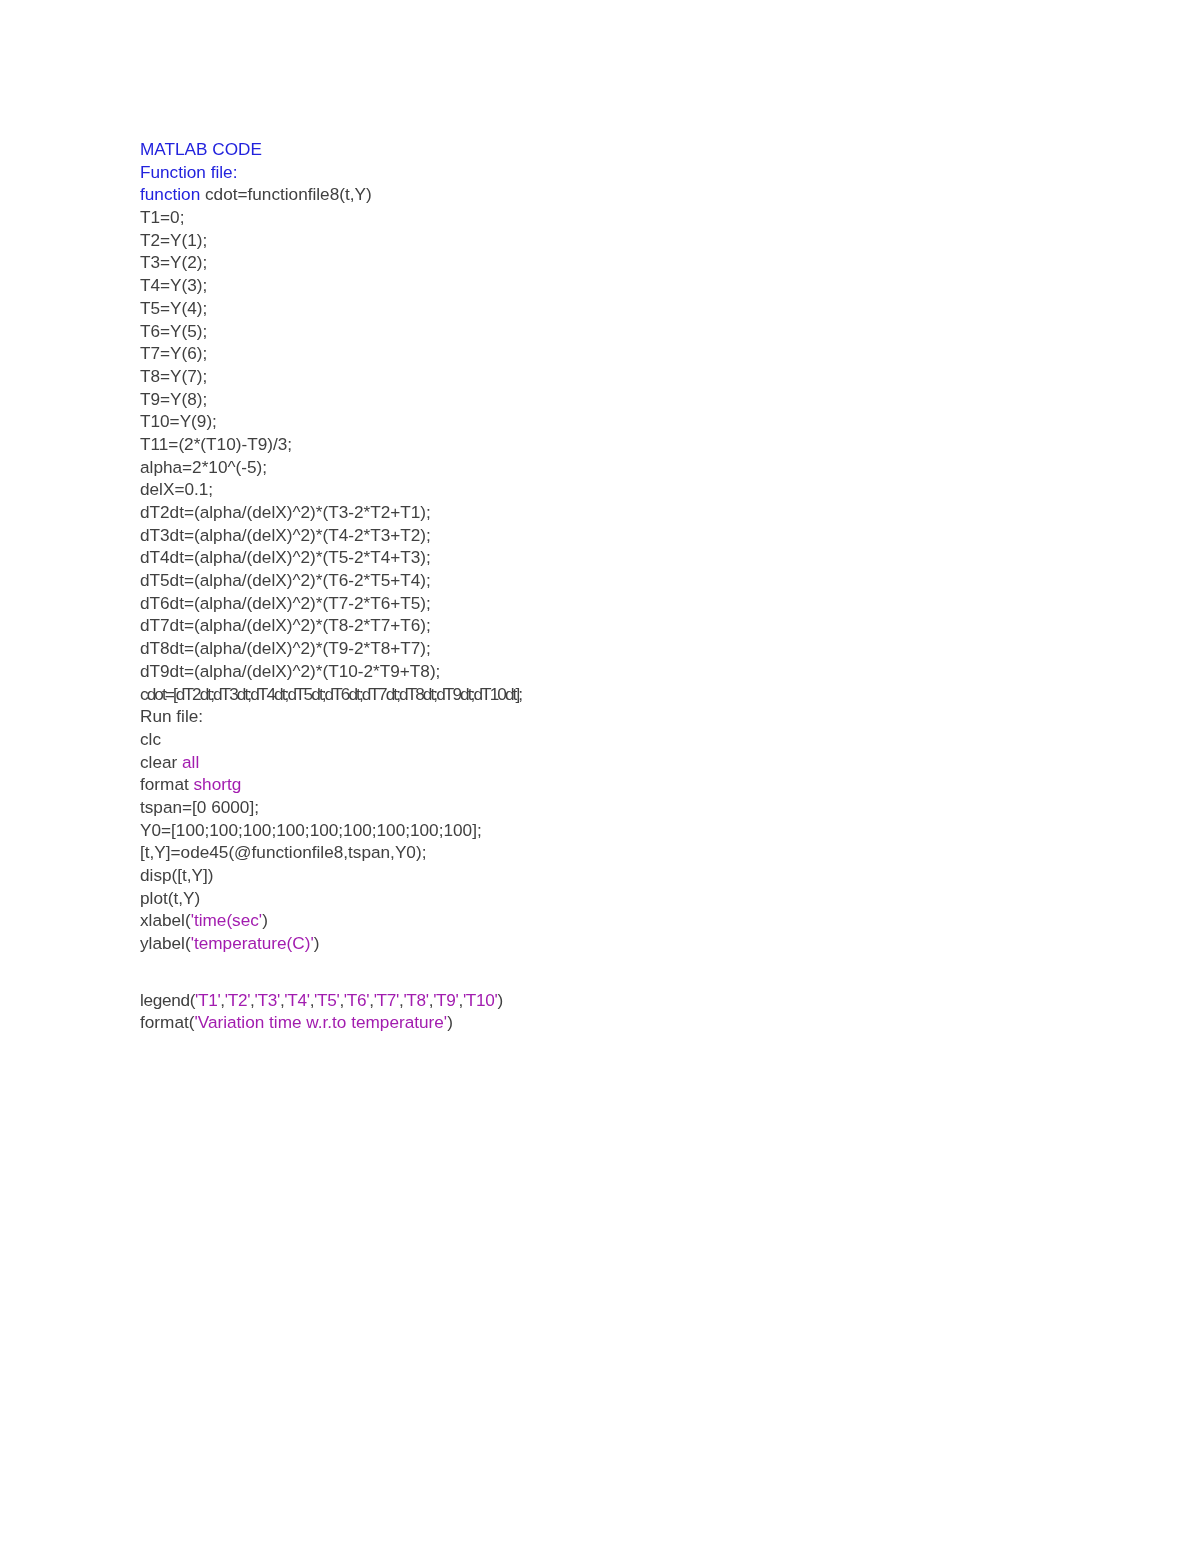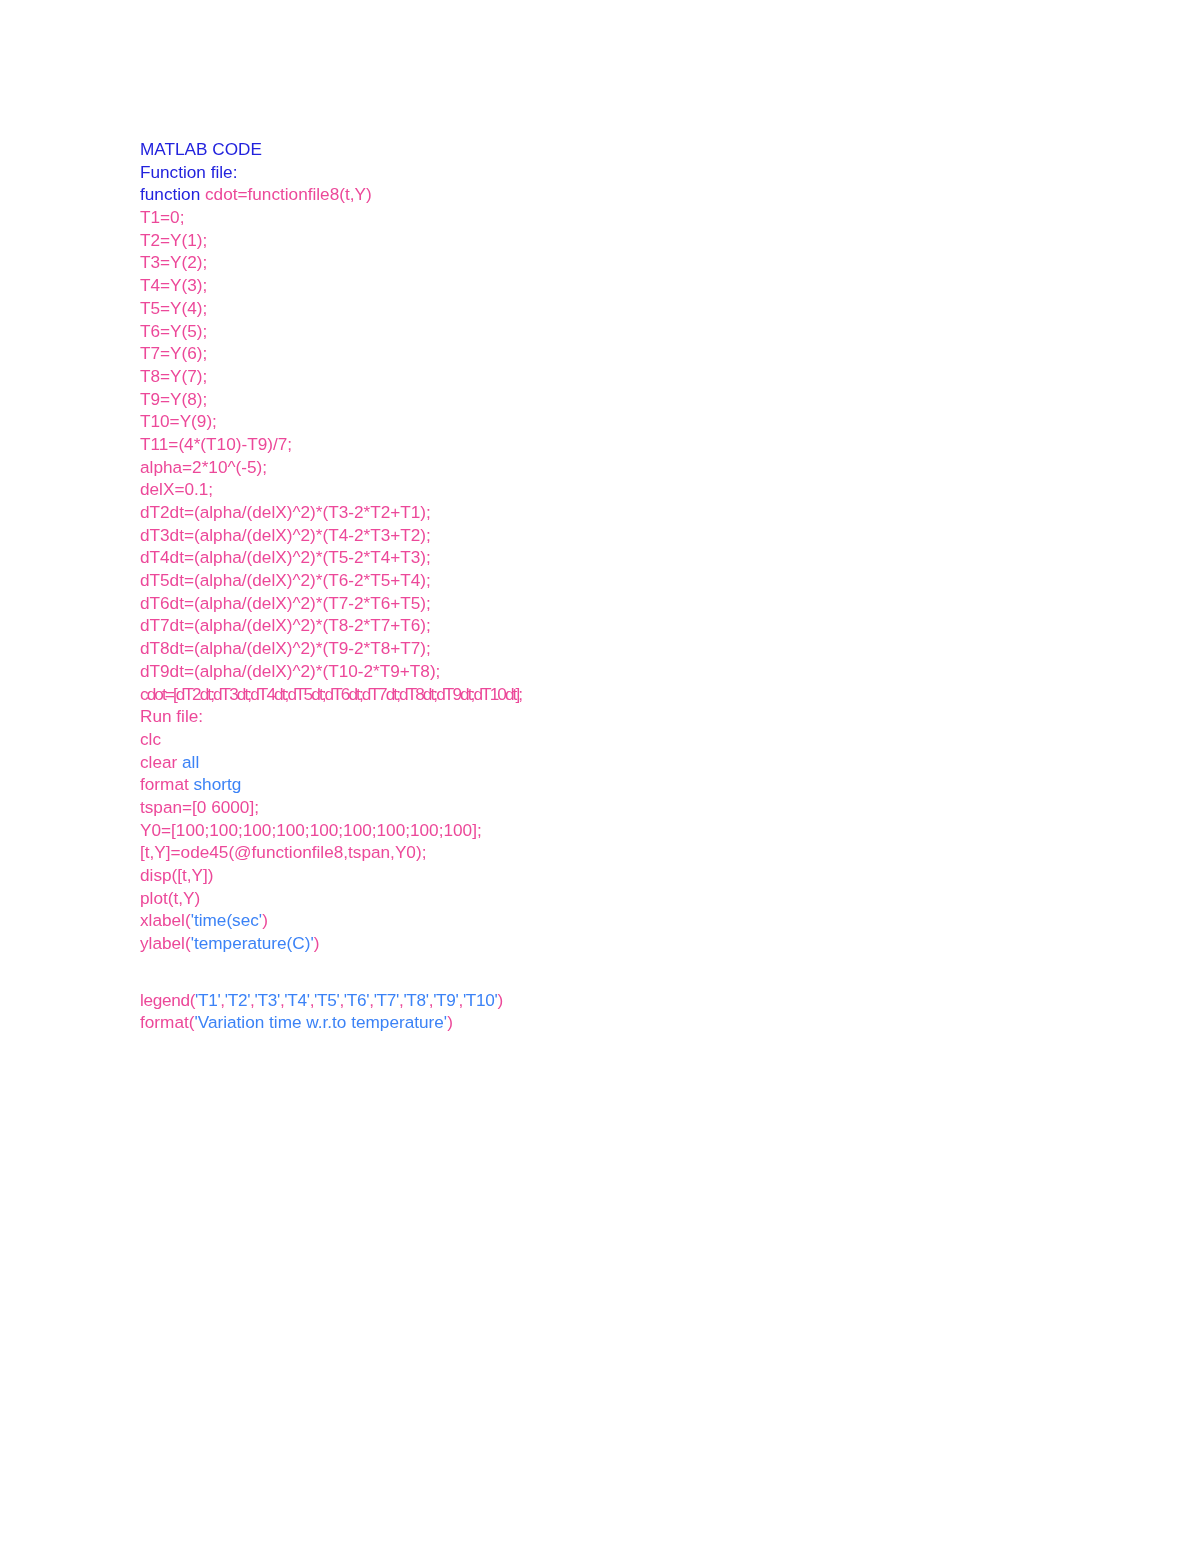--- a/index.html
+++ b/index.html
@@ -35,22 +35,22 @@
     line-height: 22.7px;
     height: 22.7px;
     white-space: pre;
     color: #000000;
     letter-spacing: 0px;
     font-weight: 400;
   }
   .tok { white-space: pre; }
   .tok-kw      { color: #2222DD; }
   .tok-head    { color: #2222DD; }
-  .tok-str     { color: #3b82f6; }
-  .tok-plain   { color: #ec4899; }
+  .tok-str     { color: #a21caf; }
+  .tok-plain   { color: #404040; }
 
   
   .squeeze-1 { letter-spacing: -1.92px; }
   .squeeze-2 { letter-spacing: -0.33px; margin-top: 34px; }
 </style>
 </head>
 <body>
 
 <div id="page">
   <div id="code-block">
@@ -60,21 +60,21 @@
       <div class="code-line"><span class="tok tok-plain">T1=0;</span></div>
       <div class="code-line"><span class="tok tok-plain">T2=Y(1);</span></div>
       <div class="code-line"><span class="tok tok-plain">T3=Y(2);</span></div>
       <div class="code-line"><span class="tok tok-plain">T4=Y(3);</span></div>
       <div class="code-line"><span class="tok tok-plain">T5=Y(4);</span></div>
       <div class="code-line"><span class="tok tok-plain">T6=Y(5);</span></div>
       <div class="code-line"><span class="tok tok-plain">T7=Y(6);</span></div>
       <div class="code-line"><span class="tok tok-plain">T8=Y(7);</span></div>
       <div class="code-line"><span class="tok tok-plain">T9=Y(8);</span></div>
       <div class="code-line"><span class="tok tok-plain">T10=Y(9);</span></div>
-      <div class="code-line"><span class="tok tok-plain">T11=(4*(T10)-T9)/7;</span></div>
+      <div class="code-line"><span class="tok tok-plain">T11=(2*(T10)-T9)/3;</span></div>
       <div class="code-line"><span class="tok tok-plain">alpha=2*10^(-5);</span></div>
       <div class="code-line"><span class="tok tok-plain">delX=0.1;</span></div>
       <div class="code-line"><span class="tok tok-plain">dT2dt=(alpha/(delX)^2)*(T3-2*T2+T1);</span></div>
       <div class="code-line"><span class="tok tok-plain">dT3dt=(alpha/(delX)^2)*(T4-2*T3+T2);</span></div>
       <div class="code-line"><span class="tok tok-plain">dT4dt=(alpha/(delX)^2)*(T5-2*T4+T3);</span></div>
       <div class="code-line"><span class="tok tok-plain">dT5dt=(alpha/(delX)^2)*(T6-2*T5+T4);</span></div>
       <div class="code-line"><span class="tok tok-plain">dT6dt=(alpha/(delX)^2)*(T7-2*T6+T5);</span></div>
       <div class="code-line"><span class="tok tok-plain">dT7dt=(alpha/(delX)^2)*(T8-2*T7+T6);</span></div>
       <div class="code-line"><span class="tok tok-plain">dT8dt=(alpha/(delX)^2)*(T9-2*T8+T7);</span></div>
       <div class="code-line"><span class="tok tok-plain">dT9dt=(alpha/(delX)^2)*(T10-2*T9+T8);</span></div>

